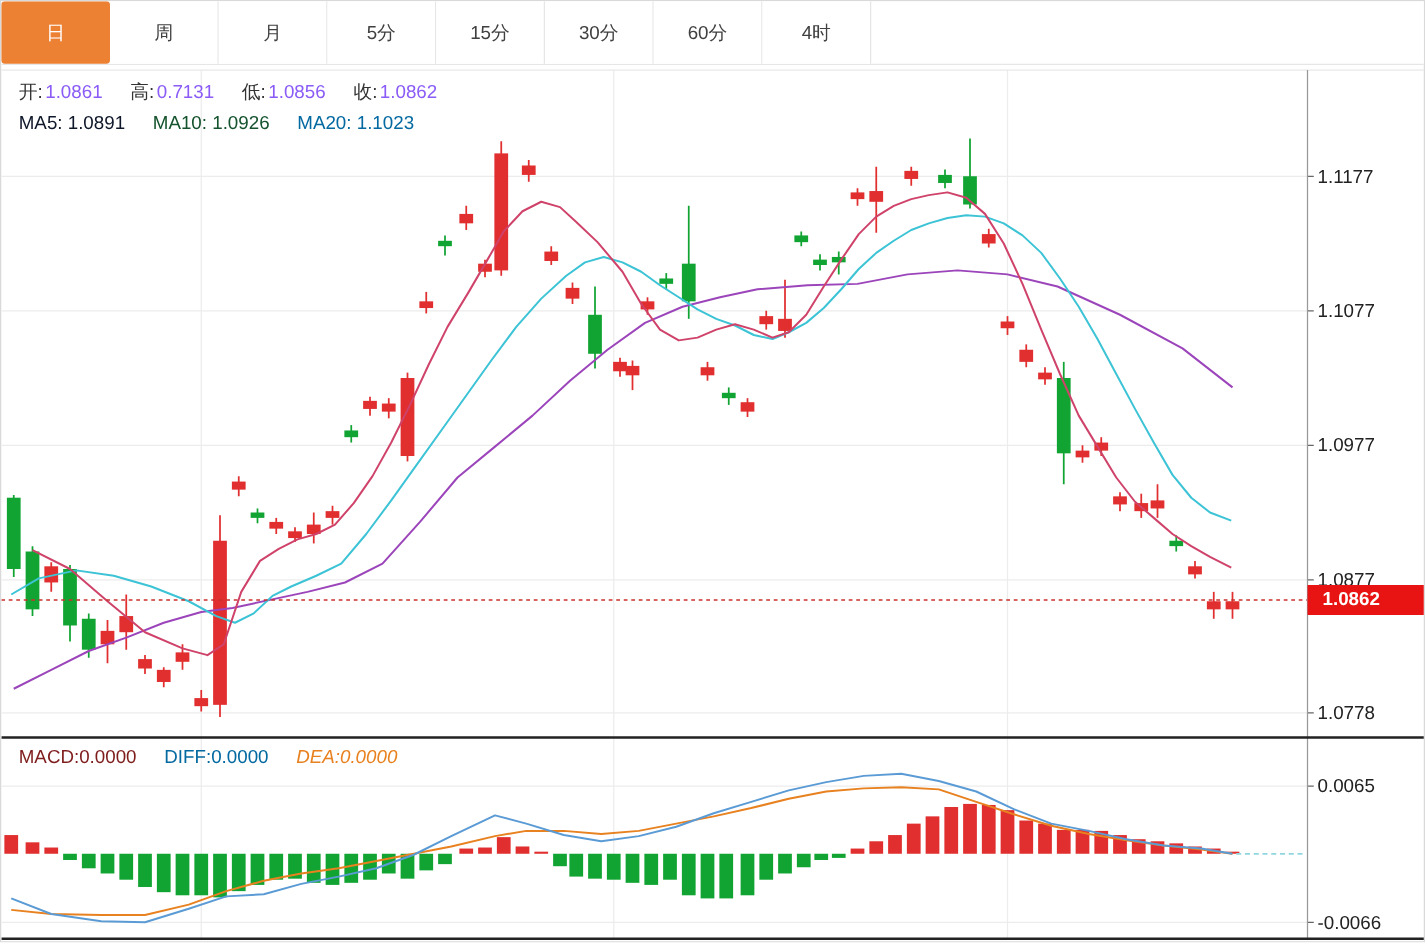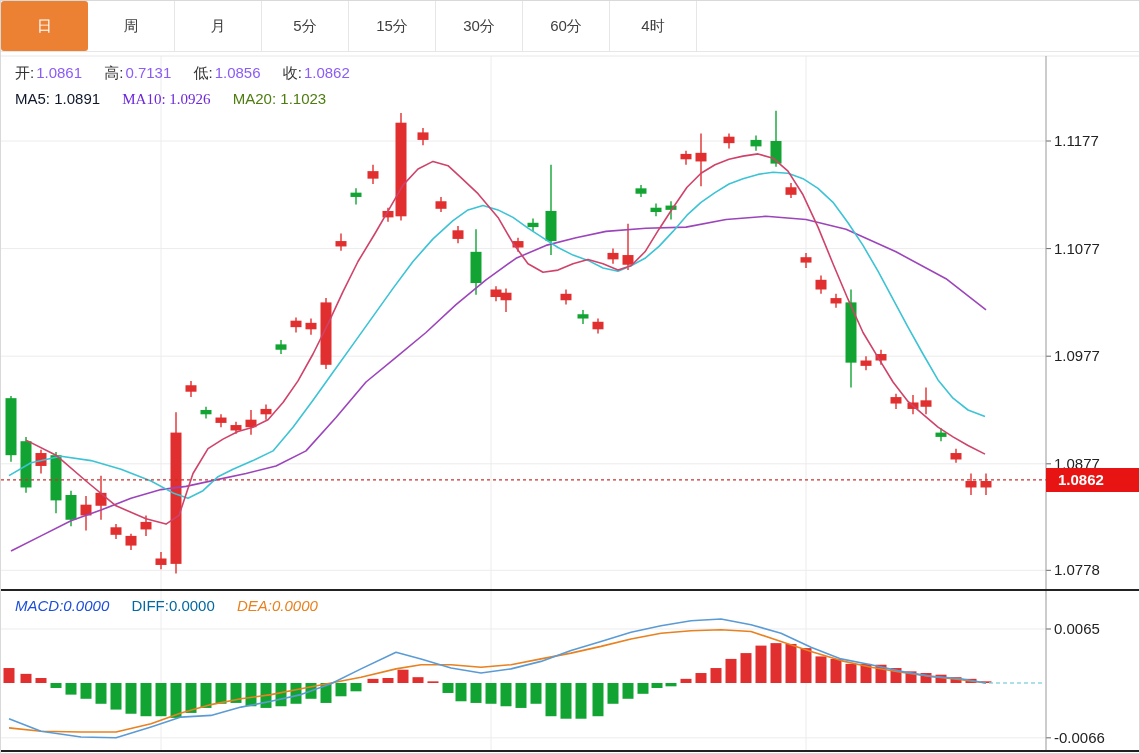--- a/index.html
+++ b/index.html
@@ -280,24 +280,24 @@
 
   <div class="legend ohlc-row">
     <span class="pair"><span class="k">开:</span><span class="v">1.0861</span></span>
     <span class="pair"><span class="k">高:</span><span class="v">0.7131</span></span>
     <span class="pair"><span class="k">低:</span><span class="v">1.0856</span></span>
     <span class="pair"><span class="k">收:</span><span class="v">1.0862</span></span>
   </div>
 
   <div class="legend ma-row">
     <span class="pair" style="color: #0f172a;"><span>MA5:</span> <span>1.0891</span></span>
-    <span class="pair" style="color: #6d28d9; font-family: Liberation Serif, serif;"><span>MA10:</span> <span>1.0926</span></span>
-    <span class="pair" style="color: #4d7c0f;"><span>MA20:</span> <span>1.1023</span></span>
+    <span class="pair" style="color: #14532d;"><span>MA10:</span> <span>1.0926</span></span>
+    <span class="pair" style="color: #0369a1;"><span>MA20:</span> <span>1.1023</span></span>
   </div>
 
   <div class="legend macd-row">
-    <span class="pair" style="color: #1d4ed8; font-style: italic;"><span>MACD:</span><span>0.0000</span></span>
+    <span class="pair" style="color: #7f1d1d;"><span>MACD:</span><span>0.0000</span></span>
     <span class="pair" style="color: #0369a1;"><span>DIFF:</span><span>0.0000</span></span>
     <span class="pair" style="color: rgb(232, 129, 31); font-style: italic;"><span>DEA:</span><span>0.0000</span></span>
   </div>
 
   <div class="price-badge" id="price-badge" style="top: 466.94px; background: rgb(232, 20, 20);">1.0862</div>
 </div>
 
 </body></html>

